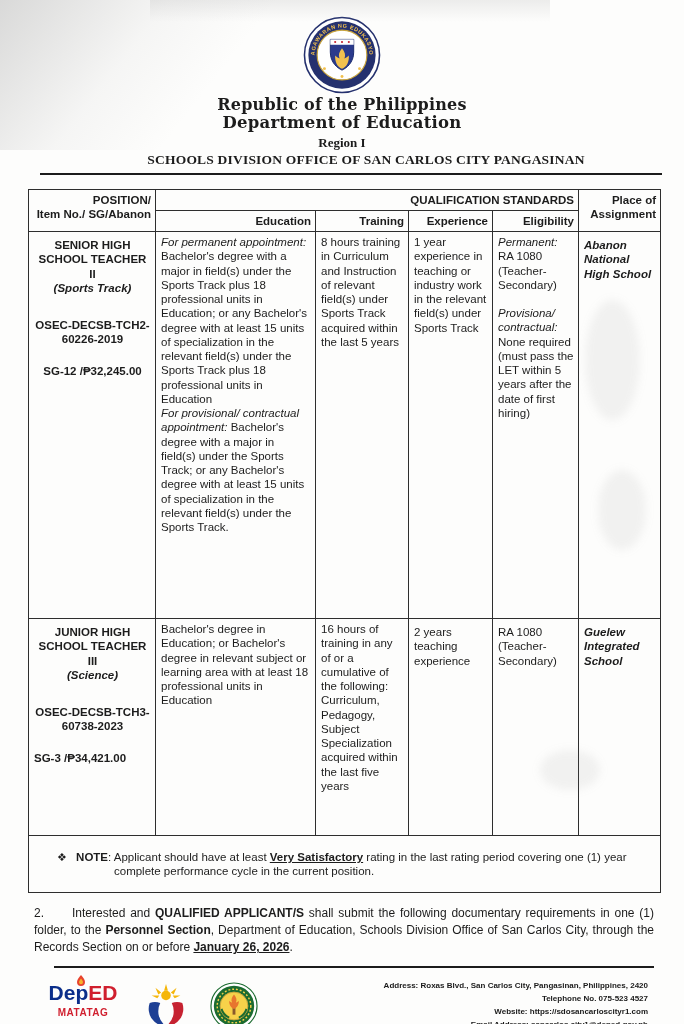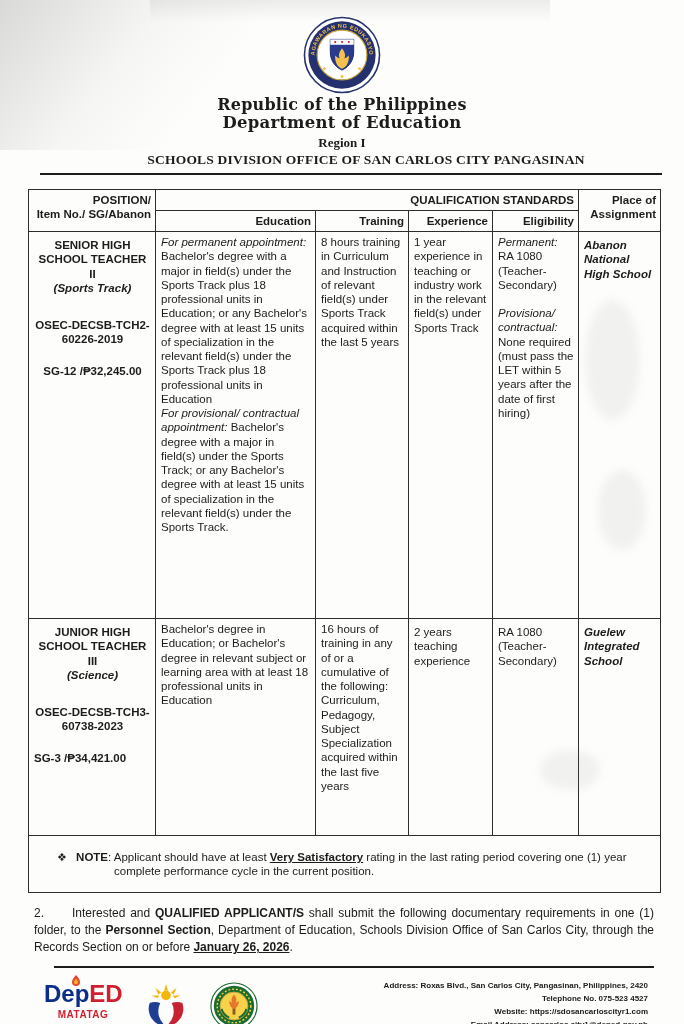--- a/index.html
+++ b/index.html
@@ -45,21 +45,21 @@
   .note-bullet{font-size:11px;margin-right:6px;}
   b.u{text-decoration:underline;}
   
   .para2{margin:12px 30px 0 34px;font-size:12px;line-height:1.42;text-align:justify;}
   .p2-num{display:inline-block;width:38px;}
   
   .footer-rule{margin:10px 30px 0 54px;border-top:2.5px solid #1c1c1c;}
   .doc-footer{display:flex;justify-content:space-between;align-items:flex-start;margin:10px 36px 0 44px;}
   .logos{display:flex;gap:15px;align-items:flex-start;padding-top:4px;}
   .deped-block{text-align:center;width:78px;}
-  .deped-word{font-size:24px;font-weight:800;line-height:1;position:relative;display:inline-block;}
+  .deped-word{font-size:21px;font-weight:800;line-height:1;position:relative;display:inline-block;}
   .dep{color:#0b2e8a;} .ed{color:#d01f2e;}
   .flame{position:absolute;top:-7px;left:27px;}
   .matatag{color:#d01f2e;font-weight:800;font-size:10px;letter-spacing:.5px;margin-top:3px;}
   .bp-block{text-align:center;width:58px;}
   .addr{ text-align:right;font-size:8px;font-weight:bold;line-height:1.6;color:#1a1a1a;padding-top:2px;}
 </style>
 </head>
 <body>
 
 <div class="page">

